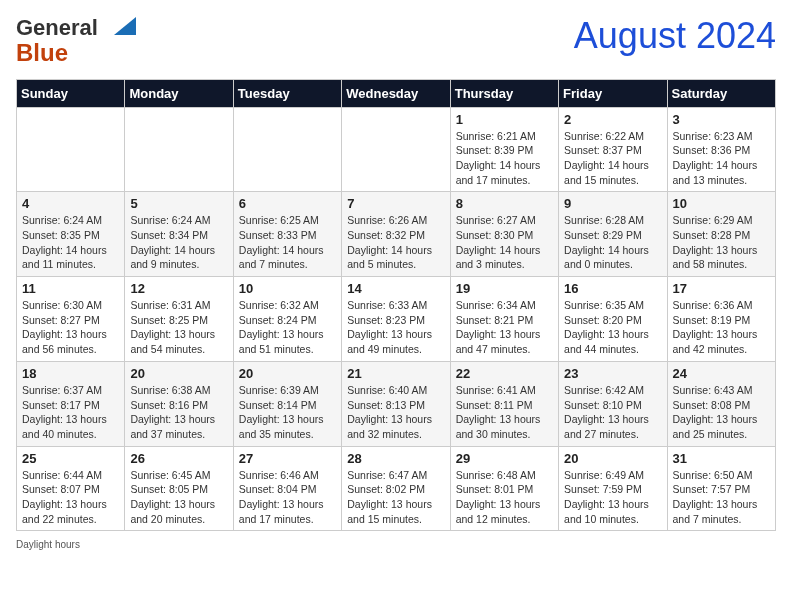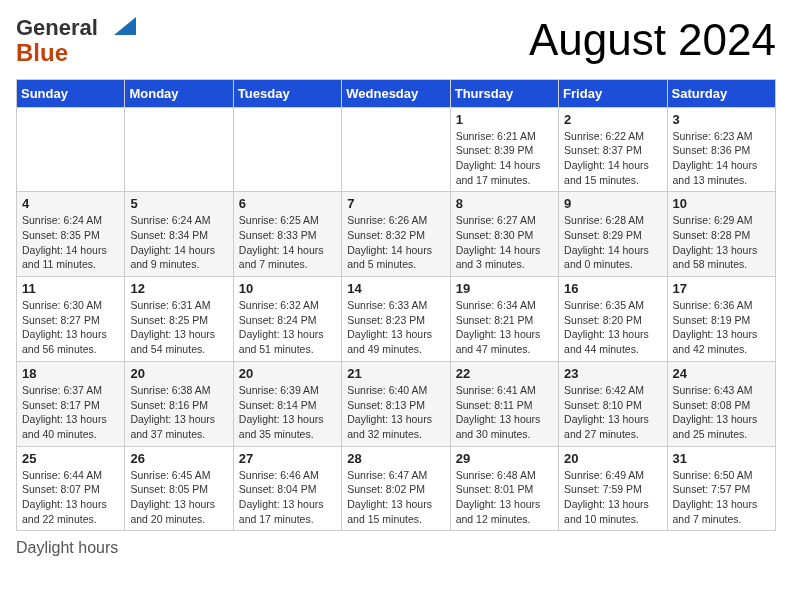--- a/index.html
+++ b/index.html
@@ -24,36 +24,36 @@
     .logo-text {
       font-size: 22px;
       font-weight: bold;
       color: #333;
       line-height: 1.1;
     }
     .title-block {
       text-align: right;
     }
     .month-year {
-      font-size: 44px;
+      font-size: 36px;
       font-weight: normal;
-      color: #000000;
+      color: #1d4ed8;
       line-height: 1.1;
     }
     .location {
       font-size: 16px;
       color: #444;
     }
     .calendar {
       width: 100%;
       border-collapse: collapse;
       font-size: 11px;
     }
     .calendar th {
-      background: #1d4ed8;
+      background: #0f172a;
       color: #fff;
       padding: 6px 4px;
       text-align: left;
       font-size: 13px;
       font-weight: bold;
       border: 1px solid #ccc;
     }
     .calendar td {
       border: 1px solid #ccc;
       vertical-align: top;
@@ -74,21 +74,21 @@
     .day-info {
       color: #333;
       font-size: 10.5px;
       line-height: 1.4;
     }
     .empty-cell {
       background: #fafafa;
     }
     .footer {
       margin-top: 8px;
-      font-size: 16px;
+      font-size: 10px;
       color: #555;
     }
   </style>
 </head>
 <body>
 
 <div class="header">
   <div class="logo">
     <div style="display:flex; align-items:center; gap:14px;">
       <span class="logo-text">

